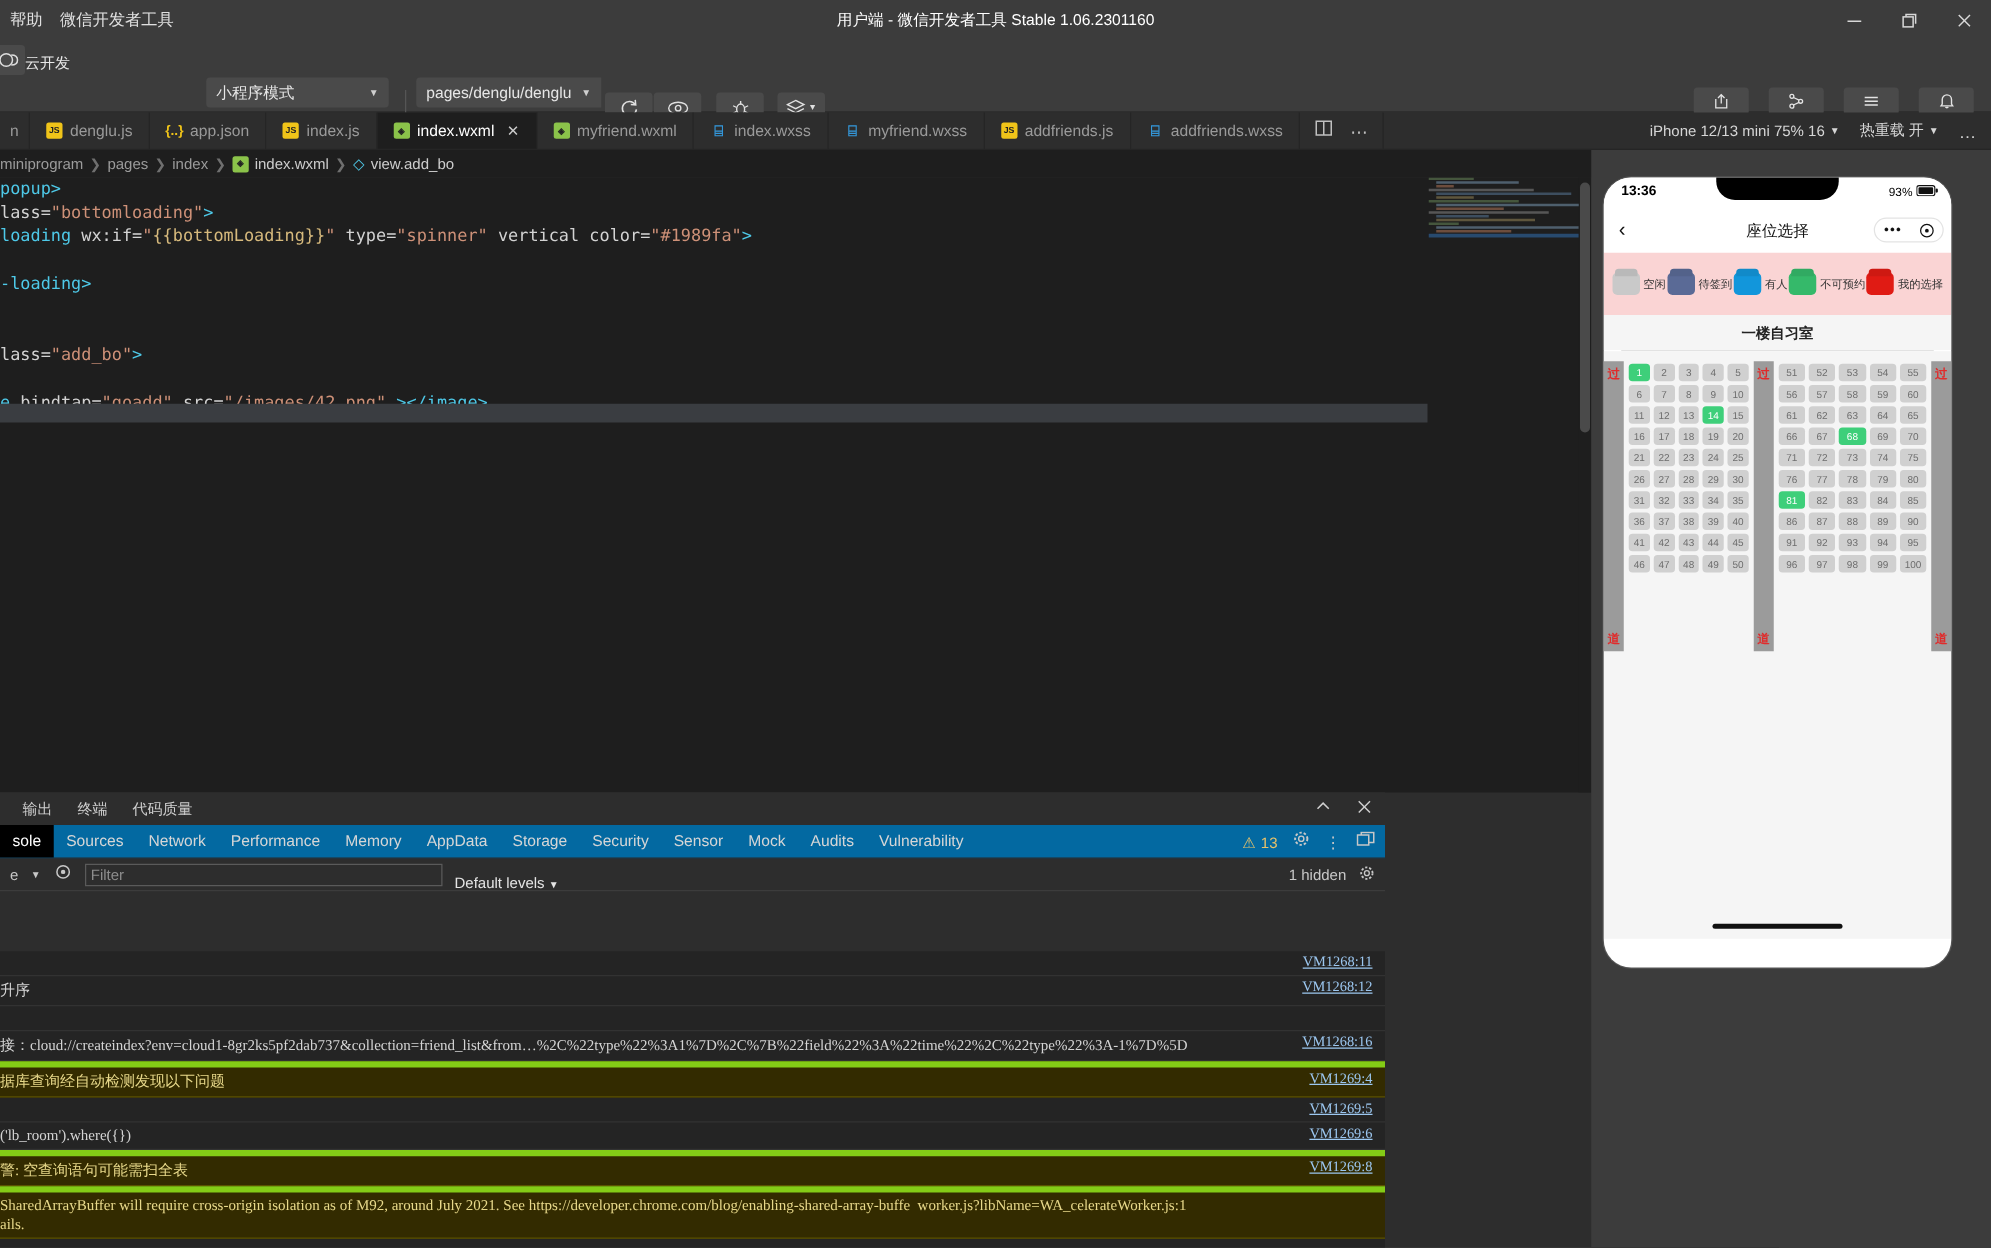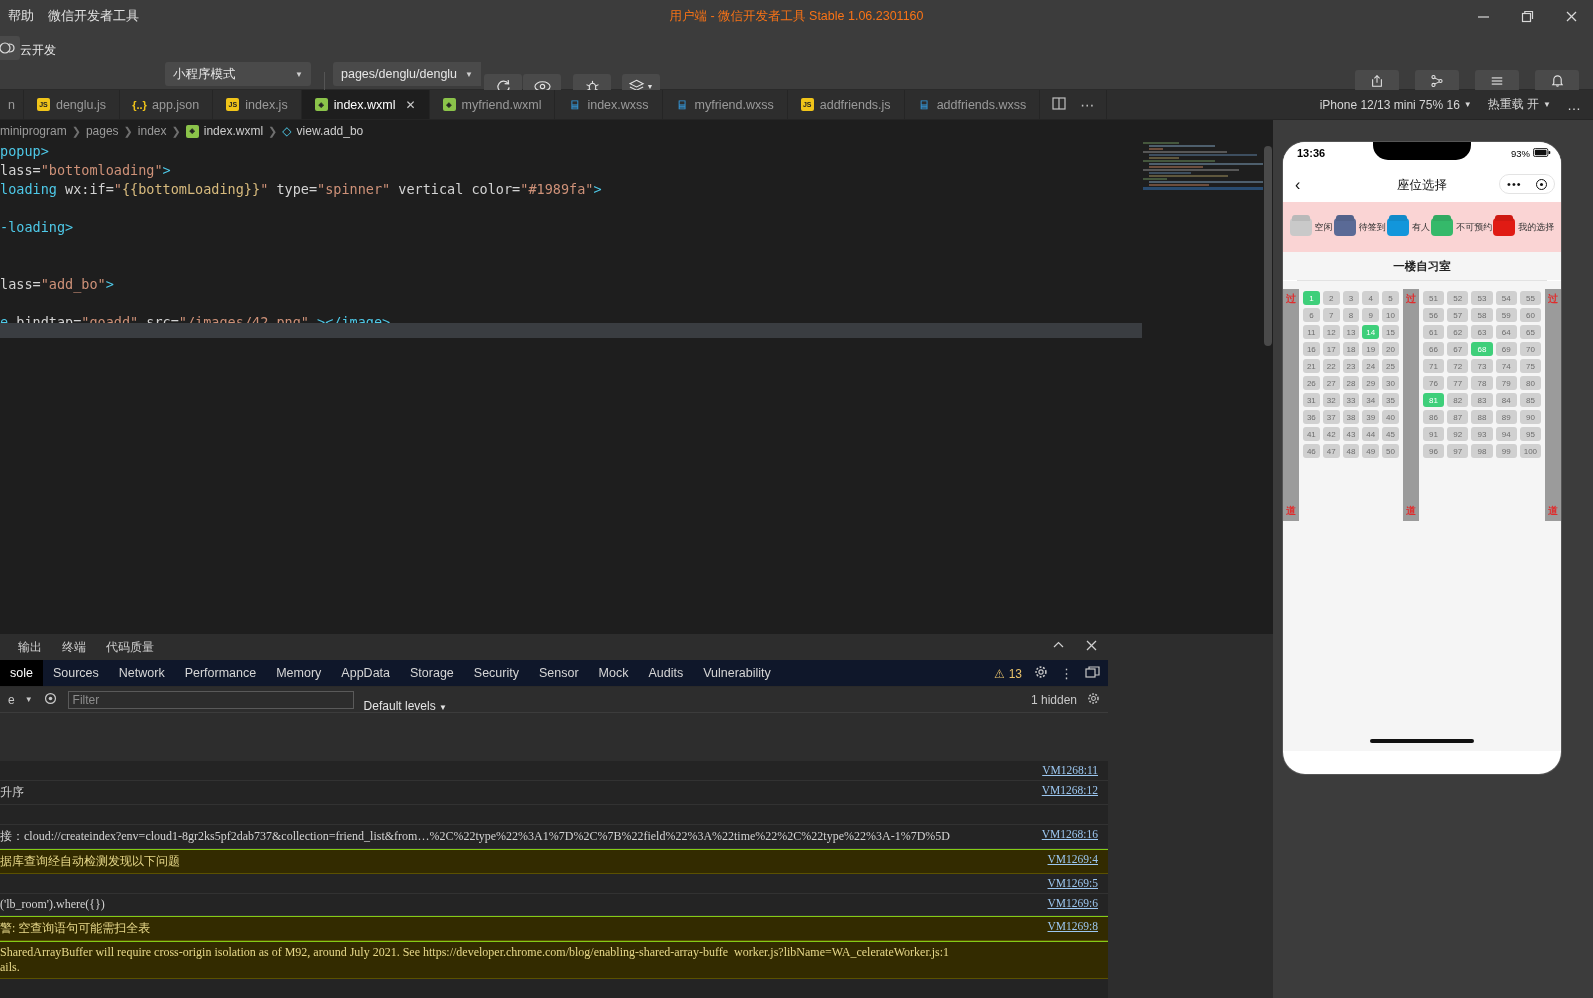--- a/index.html
+++ b/index.html
@@ -14,21 +14,21 @@
 
   
   .titlebar {
     position: absolute; left: 0; top: 0; width: 1593px; height: 32px;
     background: #3c3c3c; display: flex; align-items: center;
   }
   .menu-strip { display: flex; align-items: center; gap: 14px; padding-left: 8px; }
   .menu-strip span { color: #e0e0e0; font-size: 13px; }
   .title-center {
     position: absolute; left: 0; right: 0; text-align: center;
-    color: #f97316; font-size: 12.5px; pointer-events: none;
+    color: #ffffff; font-size: 12.5px; pointer-events: none;
   }
   .win-ctrls {
     position: absolute; right: 0; top: 0; height: 32px;
     display: flex; align-items: center;
   }
   .win-btn {
     width: 44px; height: 32px; display: flex; align-items: center; justify-content: center;
     color: #d8d8d8;
   }
   .win-btn svg { display: block; }
@@ -148,21 +148,21 @@
     background: #2d2d2d;
   }
   .panel-head {
     height: 26px; display: flex; align-items: center; gap: 20px;
     padding-left: 18px; background: #2d2d2d; position: relative;
   }
   .panel-head span { color: #cfcfcf; font-size: 12px; }
   .panel-head .hctl { position: absolute; right: 10px; display: flex; gap: 20px; color: #c8c8c8; }
 
   .devtabs {
-    height: 27px; background: #0f172a; display: flex; align-items: stretch;
+    height: 27px; background: #0369a1; display: flex; align-items: stretch;
     border-bottom: 1px solid #2a2a2a; position: relative;
   }
   .devtab {
     display: flex; align-items: center; padding: 0 10px; color: #d6d6d6; font-size: 12.5px;
   }
   .devtab.active { background: #000000; color: #ffffff; }
   .devtabs .right {
     position: absolute; right: 8px; top: 0; height: 27px; display: flex; align-items: center; gap: 12px;
   }
   .warnbadge { color: #e8c26a; font-size: 12px; display: flex; align-items: center; gap: 4px; }
@@ -177,21 +177,21 @@
   }
   .lvl { color: #e5e5e5; font-size: 12px; margin-top: 12px; }
   .filterbar .right { position: absolute; right: 8px; display: flex; align-items: center; gap: 10px; color: #c8c8c8; font-size: 12px;}
 
   .logs { position: relative; background: #242424; height: 275px; overflow: hidden;
           font-family: Liberation Serif, serif; font-size: 12px; margin-top: 48px; }
   .logrow {
     position: relative; border-bottom: 1px solid #323232; padding: 3px 0 3px 0;
     color: #d4d4d4; min-height: 20px; white-space: pre;
   }
-  .logrow.warn { background: #332b00; border-top: 1px solid #84cc16; border-bottom: 1px solid #5b5100; color: #e8d98a;}
+  .logrow.warn { background: #332b00; border-top: 5px solid #84cc16; border-bottom: 1px solid #5b5100; color: #e8d98a;}
   .logrow .src {
     position: absolute; right: 10px; top: 3px; color: #9cc7f0; text-decoration: underline;
     font-size: 11.5px;
   }
   .logrow .txt { display: inline-block; }
   .logrow .bold { font-weight: bold; color: #ffffff; }
 
   
   .sim {
     position: absolute; left: 1273px; top: 120px; width: 320px; height: 878px;

